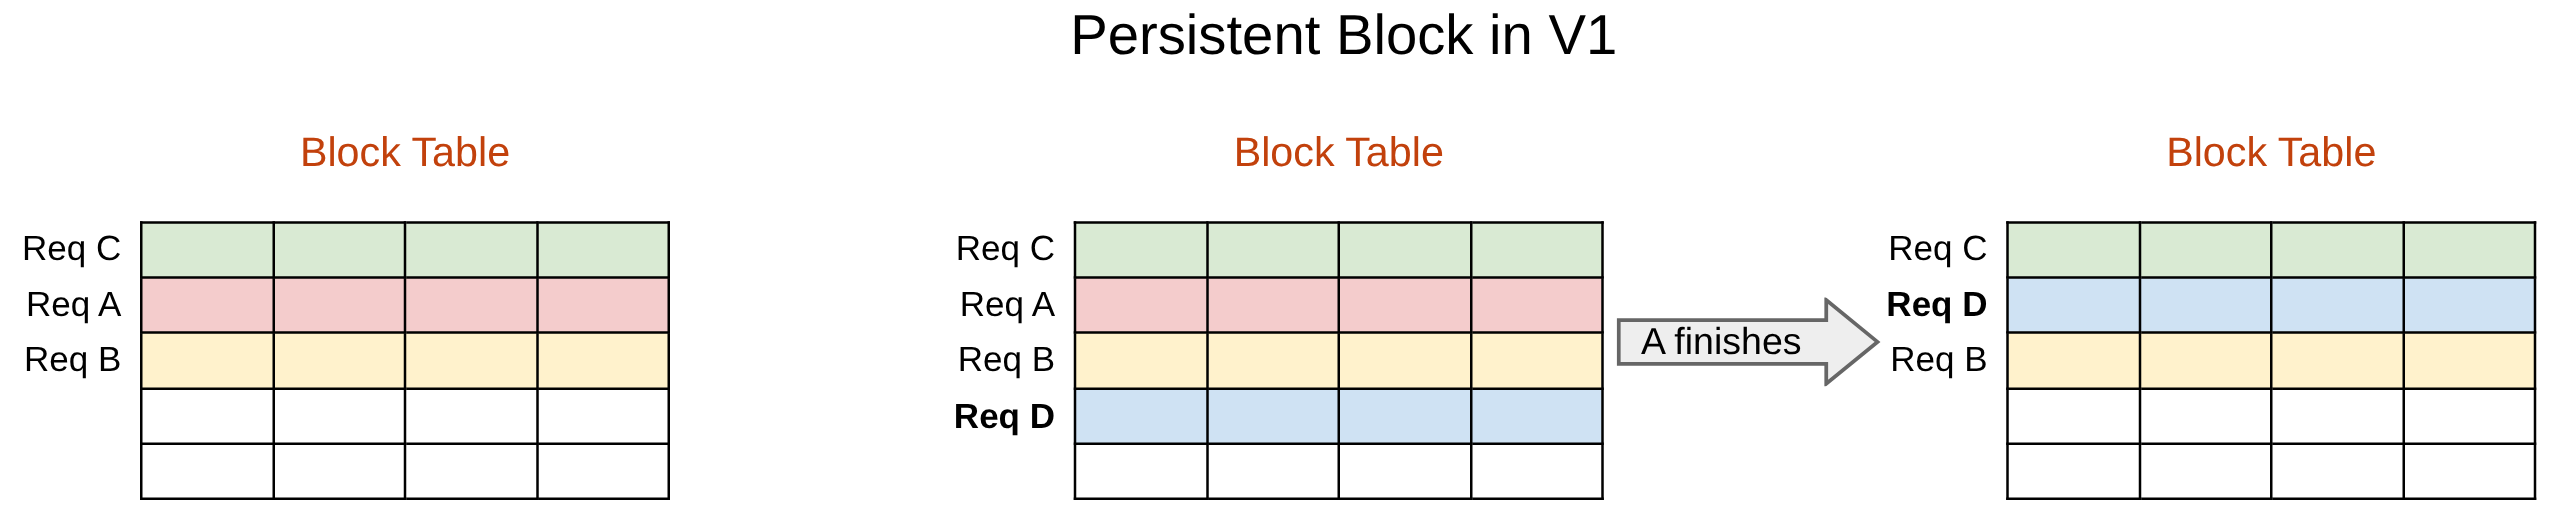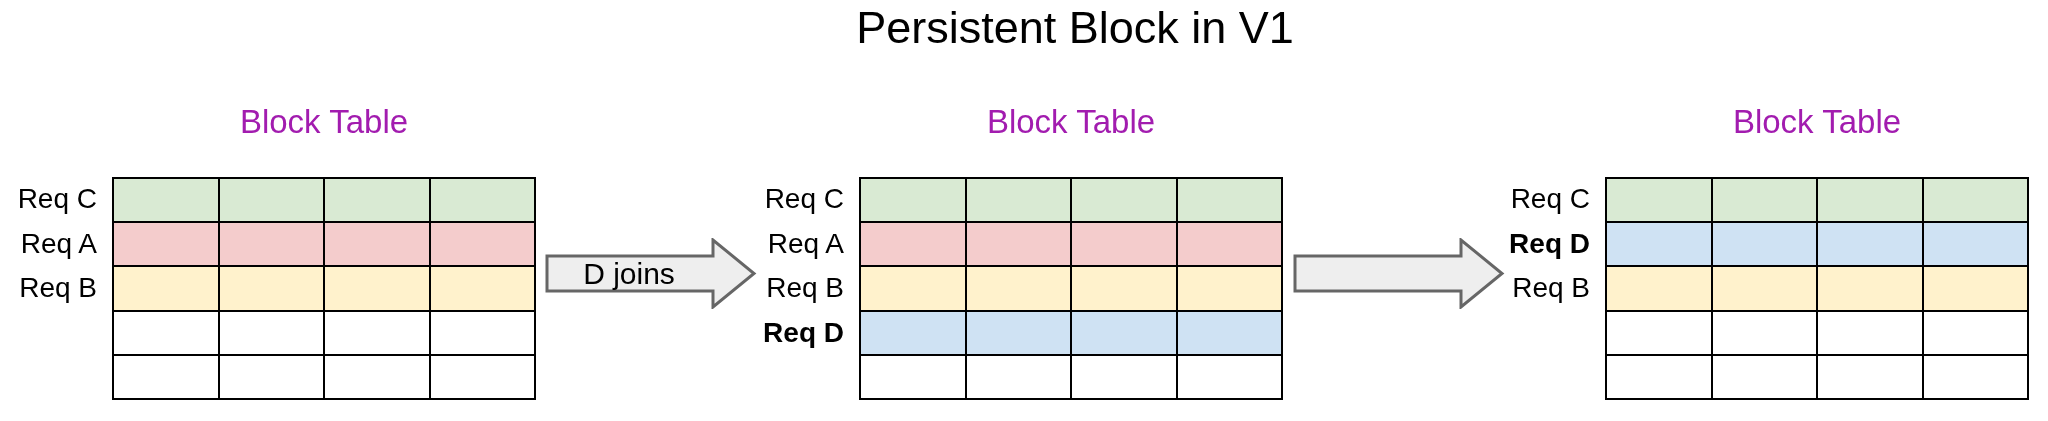--- a/index.html
+++ b/index.html
@@ -21,21 +21,21 @@
     font-size: 45px;
     font-weight: 400;
     white-space: nowrap;
   }
   .bt-title {
     position: absolute;
     top: 103px;
     width: 424px;
     text-align: center;
     font-size: 33px;
-    color: #a21caf;
+    color: #c2410c;
     white-space: nowrap;
   }
   .labels {
     position: absolute;
     top: 177px;
     width: 140px;
   }
   .rl {
     height: 44.6px;
     line-height: 44.6px;
@@ -121,26 +121,20 @@
       <tr>
         <td style="background-color: rgb(255, 255, 255);"></td>
         <td style="background-color: rgb(255, 255, 255);"></td>
         <td style="background-color: rgb(255, 255, 255);"></td>
         <td style="background-color: rgb(255, 255, 255);"></td>
       </tr>
     </tbody>
       </table>
   </section>
 
-  <div class="arrow" style="left:545px">
-    <svg width="212" height="71" viewBox="0 0 212 71">
-      <polygon points="2,18 168,18 168,2 209,35.5 168,69 168,53 2,53"></polygon>
-    </svg>
-    <div class="arrow-label">D joins</div>
-  </div>
 
   <section>
     <div class="bt-title" style="left:859px">Block Table</div>
     <div class="labels" style="left:704px">
       <div class="rl" style="font-weight: 400;">Req C</div>
       <div class="rl" style="font-weight: 400;">Req A</div>
       <div class="rl" style="font-weight: 400;">Req B</div>
       <div class="rl" style="font-weight: 700;">Req D</div>
       <div class="rl"></div>
     </div>
@@ -177,20 +171,21 @@
         <td style="background-color: rgb(255, 255, 255);"></td>
       </tr>
     </tbody>
       </table>
   </section>
 
   <div class="arrow" style="left:1293px">
     <svg width="212" height="71" viewBox="0 0 212 71">
       <polygon points="2,18 168,18 168,2 209,35.5 168,69 168,53 2,53"></polygon>
     </svg>
+    <div class="arrow-label">A finishes</div>
   </div>
 
   <section>
     <div class="bt-title" style="left:1605px">Block Table</div>
     <div class="labels" style="left:1450px">
       <div class="rl" style="font-weight: 400;">Req C</div>
       <div class="rl" style="font-weight: 700;">Req D</div>
       <div class="rl" style="font-weight: 400;">Req B</div>
       <div class="rl"></div>
       <div class="rl"></div>

